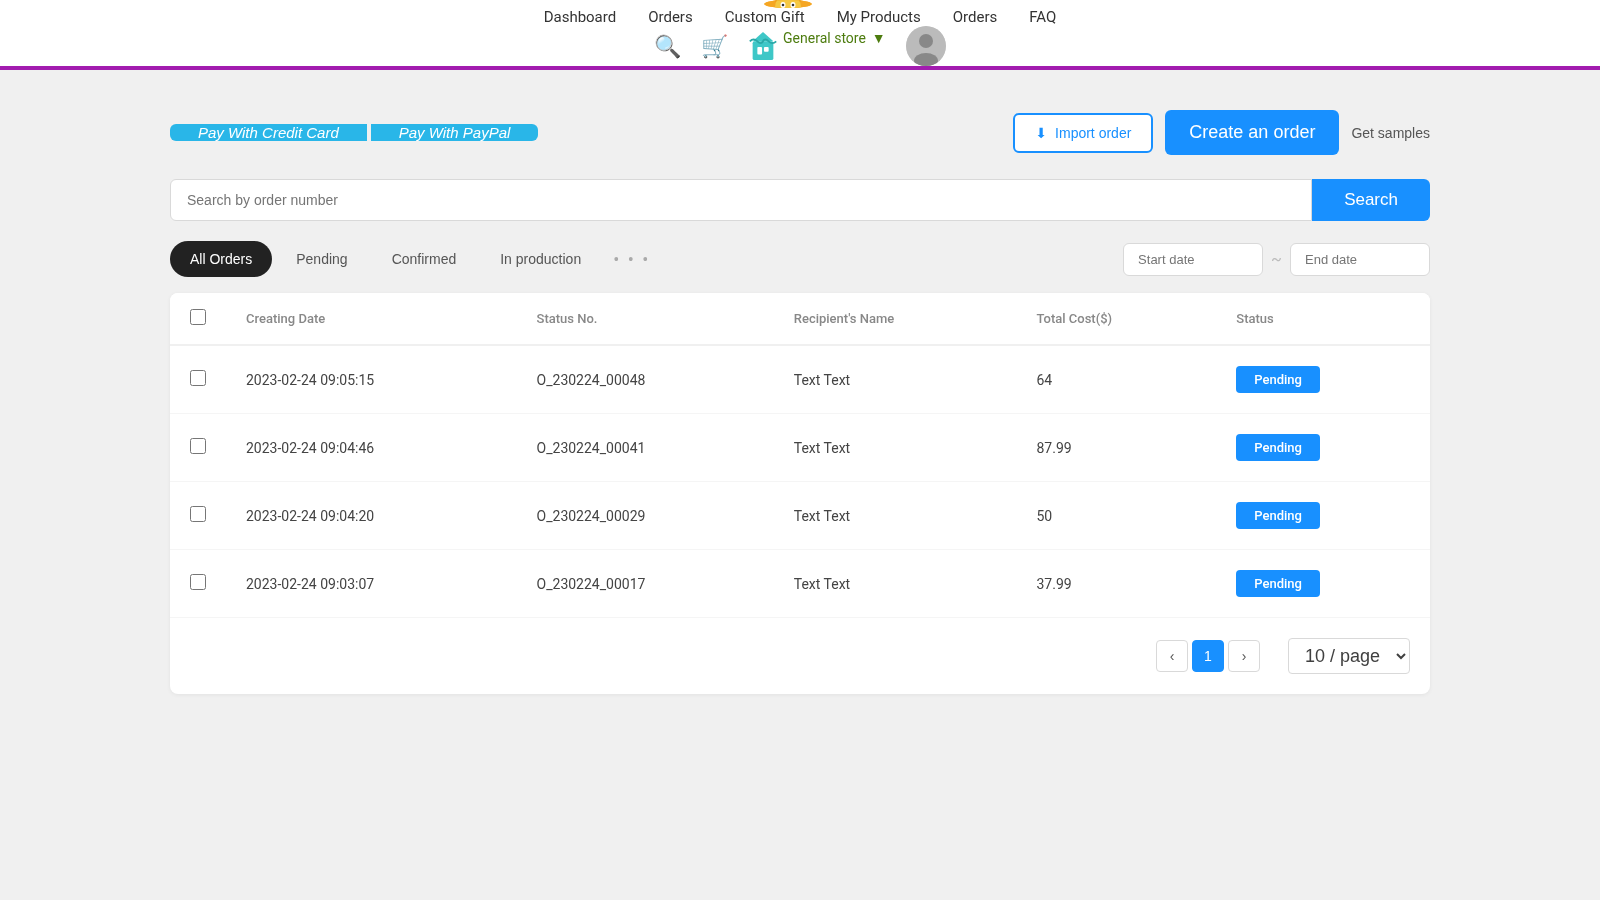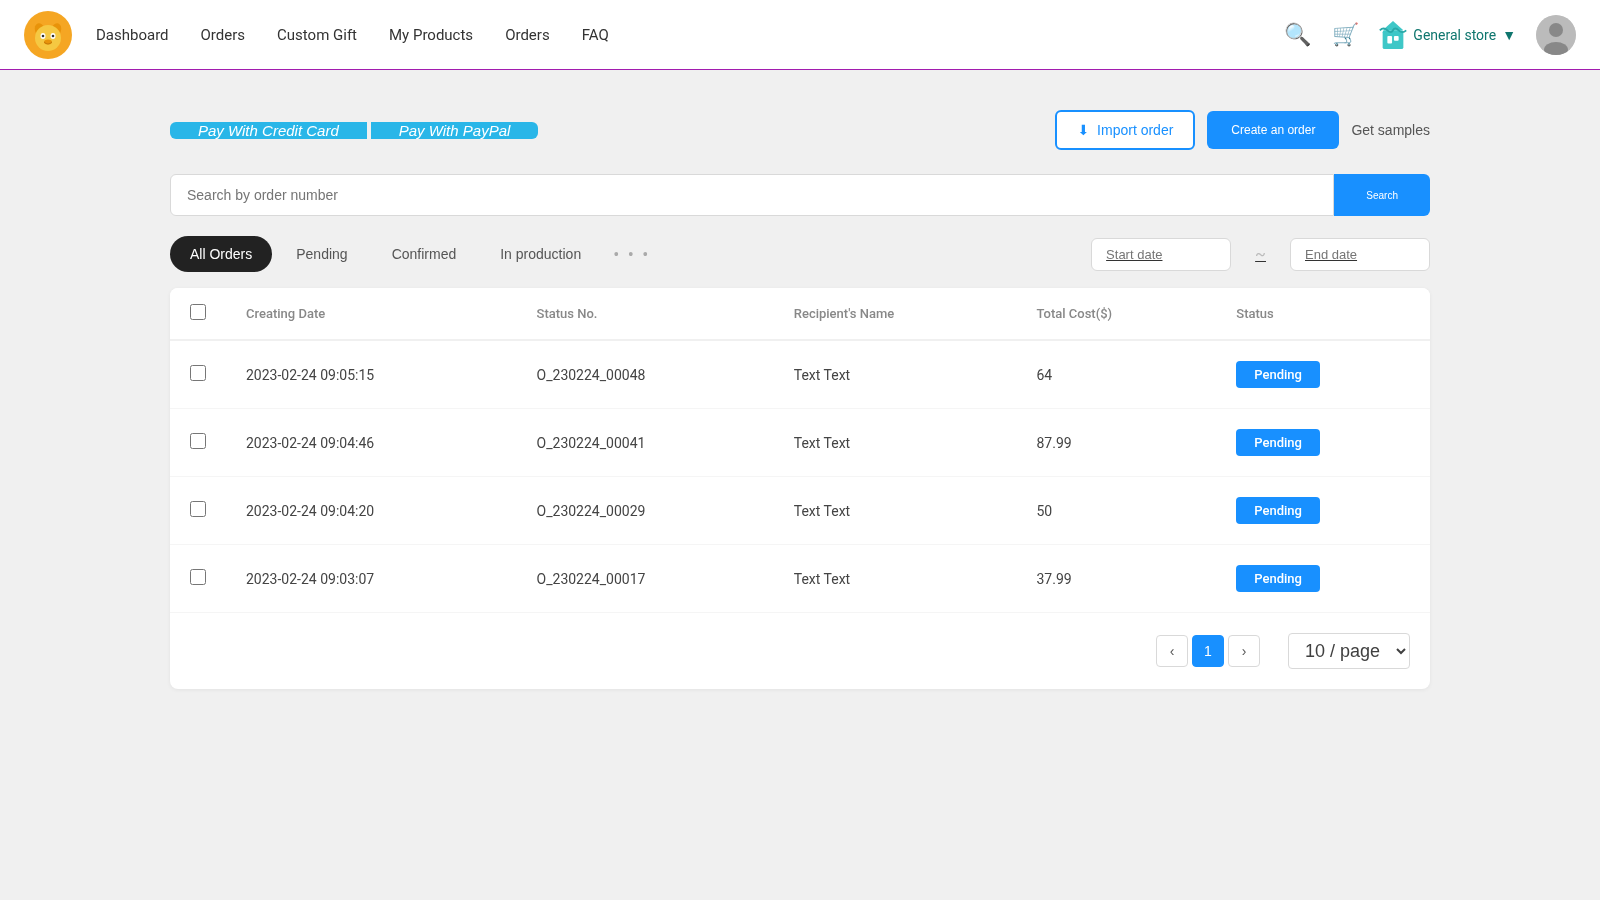--- a/index.html
+++ b/index.html
@@ -5,42 +5,43 @@
     * { box-sizing: border-box; margin: 0; padding: 0; }
     body { font-family: -apple-system, BlinkMacSystemFont, 'Segoe UI', Roboto, sans-serif; background: #f0f0f0; color: #333; font-size: 14px; }
 
     
     .navbar {
       background: #fff;
       height: 70px;
       display: flex;
       align-items: center;
       padding: 0 24px;
-      border-bottom: 1px solid #a21caf;
+      border-bottom: 4px solid #a21caf;
       position: relative;
       z-index: 10;
+      flex-direction: column;
     }
     .navbar-logo {
       width: 48px;
       height: 48px;
       border-radius: 50%;
       background: #f5a623;
       display: flex;
       align-items: center;
       justify-content: center;
       font-size: 26px;
       margin-right: 24px;
       overflow: hidden;
     }
     .navbar-logo svg { width: 44px; height: 44px; }
     .nav-links { display: flex; gap: 32px; flex: 1; }
     .nav-link { font-size: 15px; color: #333; text-decoration: none; cursor: pointer; font-weight: 400; }
     .nav-right { display: flex; align-items: center; gap: 20px; }
     .nav-icon { font-size: 22px; color: #555; cursor: pointer; }
-    .nav-store { display: flex; align-items: center; gap: 6px; cursor: pointer; font-size: 14px; color: #0f766e; }
+    .nav-store { display: flex; gap: 6px; cursor: pointer; font-size: 14px; color: #4d7c0f; }
     .nav-store-icon { width: 28px; height: 32px; }
     .nav-avatar { width: 40px; height: 40px; border-radius: 50%; background: #ccc; overflow: hidden; display: flex; align-items: center; justify-content: center; font-size: 18px; }
 
     
     .main { max-width: 1300px; margin: 0 auto; padding: 40px 20px; }
 
     
     .top-actions { display: flex; align-items: center; margin-bottom: 24px; }
     .payment-buttons { display: flex; gap: 0; }
     .btn-pay { 
@@ -68,21 +69,21 @@
       align-items: center;
       gap: 8px;
       font-weight: 500;
     }
     .btn-create {
       background: #1890ff;
       border: none;
       color: #fff;
       padding: 12px 24px;
       border-radius: 6px;
-      font-size: 12px;
+      font-size: 18px;
       cursor: pointer;
       font-weight: 500;
     }
     .btn-get-samples {
       background: none;
       border: none;
       color: #555;
       font-size: 14px;
       cursor: pointer;
       text-align: center;
@@ -99,21 +100,21 @@
       background: #fff;
       color: #bbb;
       outline: none;
     }
     .btn-search {
       background: #1890ff;
       color: #fff;
       border: none;
       padding: 0 32px;
       border-radius: 0 6px 6px 0;
-      font-size: 10px;
+      font-size: 17px;
       cursor: pointer;
       font-weight: 500;
     }
 
     
     .filter-row { display: flex; align-items: center; margin-bottom: 16px; gap: 4px; }
     .tab-btn {
       background: none;
       border: none;
       padding: 10px 20px;
@@ -121,21 +122,21 @@
       font-size: 14px;
       cursor: pointer;
       color: #555;
     }
     .tab-btn.active {
       background: #222;
       color: #fff;
       font-weight: 500;
     }
     .tab-dots { color: #aaa; font-size: 18px; letter-spacing: 2px; padding: 0 8px; cursor: pointer; }
-    .date-range { margin-left: auto; display: flex; align-items: center; gap: 24px; text-decoration: underline; }
+    .date-range { margin-left: auto; display: flex; align-items: center; gap: 8px; }
     .date-input {
       border: 1px solid #d9d9d9;
       border-radius: 6px;
       padding: 8px 14px;
       font-size: 13px;
       color: #bbb;
       background: #fff;
       width: 140px;
     }
     .date-sep { color: #bbb; font-size: 16px; }

